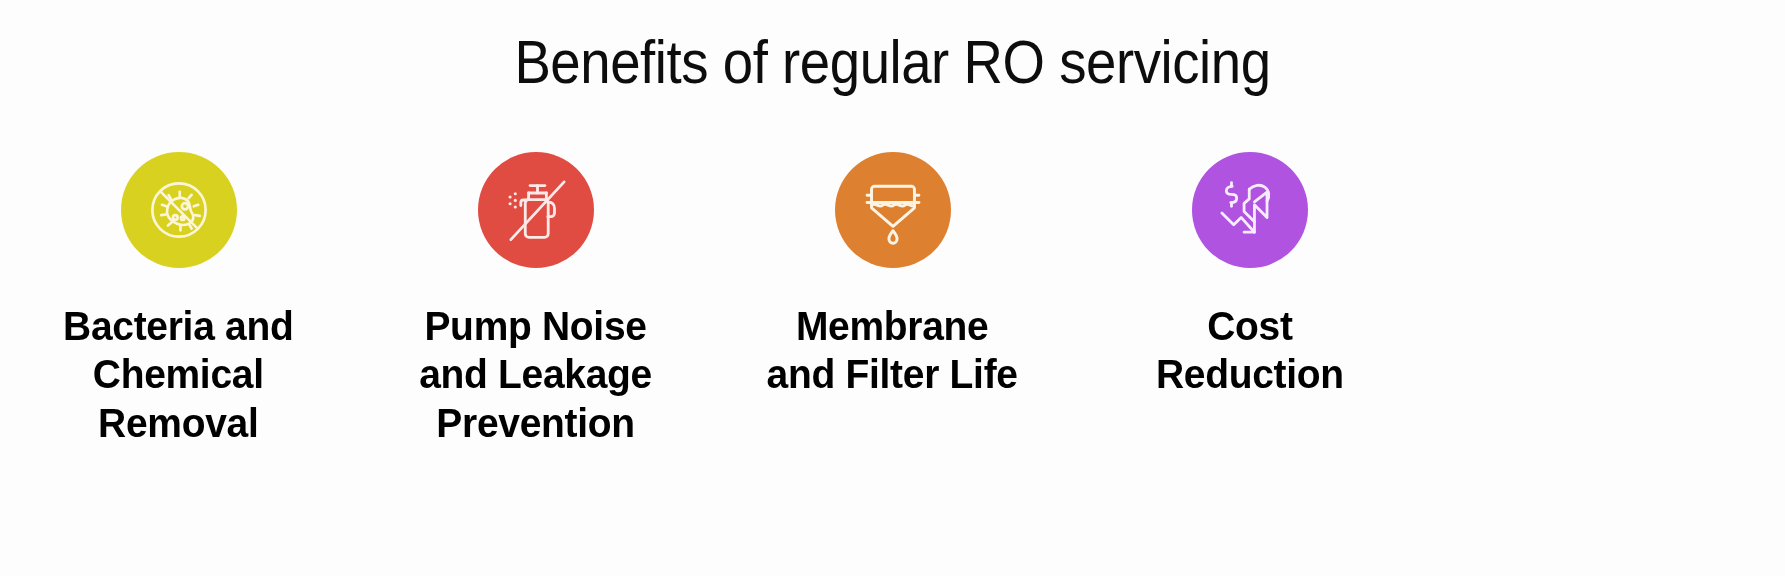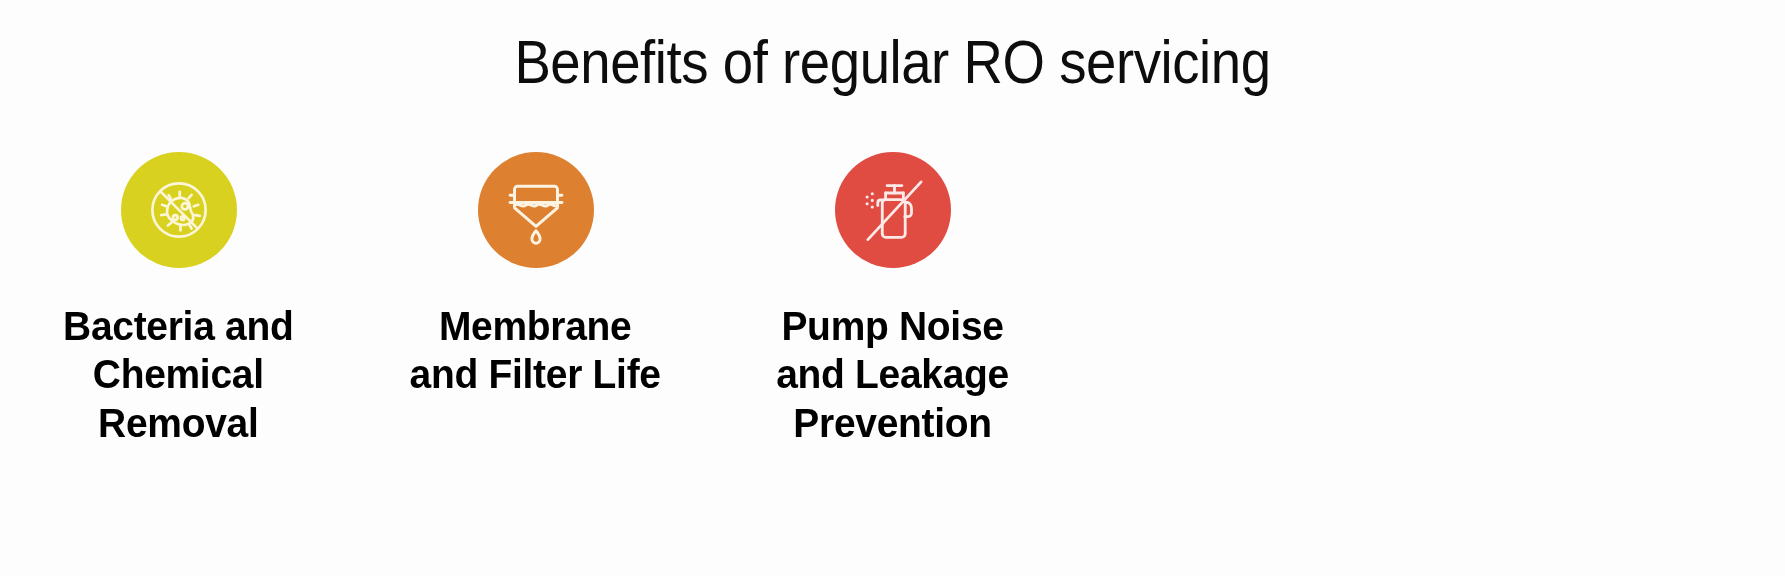--- a/index.html
+++ b/index.html
@@ -112,37 +112,20 @@
             <line x1="33" y1="45" x2="27" y2="43"></line>
           </svg>
         </span>
       </div>
       <div class="card-label" style="color: rgb(0, 0, 0);">Bacteria and
 Chemical
 Removal</div>
     </div>
 
     <div class="card">
-      <div class="icon-circle" style="background:#dd8030;">
-        <span>
-          <svg viewBox="0 0 100 100" fill="none" xmlns="http://www.w3.org/2000/svg" stroke="#fdf3e2" stroke-width="4" stroke-linecap="round" stroke-linejoin="round">
-            <path d="M15 30 L21 30 L21 22 C21 19.8 22.8 18 25 18 L75 18 C77.2 18 79 19.8 79 22 L79 30 L85 30"></path>
-            <path d="M15 40 L85 40"></path>
-            <path d="M21 30 L21 40 M79 30 L79 40"></path>
-            <path d="M21 40 L21 47 L50 72 L79 47 L79 40"></path>
-            <path d="M21 43.5 C26 39 31 48 36 43.5 C41 39 46 48 51 43.5 C56 39 61 48 66 43.5 C71 39 75 47 79 43.5"></path>
-            <path d="M50 78 C45.5 83.5 44.5 86.5 44.5 89 C44.5 92.6 47 95 50 95 C53 95 55.5 92.6 55.5 89 C55.5 86.5 54.5 83.5 50 78 Z"></path>
-          </svg>
-        </span>
-      </div>
-      <div class="card-label" style="color: rgb(0, 0, 0);">Membrane
-and Filter Life</div>
-    </div>
-
-    <div class="card">
       <div class="icon-circle" style="background:#e04b42;">
         <span>
           <svg viewBox="0 0 100 100" fill="none" xmlns="http://www.w3.org/2000/svg" stroke="#fdeae8" stroke-width="3.8" stroke-linecap="round" stroke-linejoin="round">
             <path d="M42 17 L62 17"></path>
             <path d="M52 17 L52 27"></path>
             <path d="M40 27 L64 27"></path>
             <path d="M40 27 L40 33 C40 35 38.5 36.5 36.5 36.5 L33 36.5 C31 36.5 29.5 38 29.5 40 L29.5 44"></path>
             <path d="M64 27 L64 36 C64 38 65.5 39.5 67.5 39.5 C72 39.5 75 43 75 47.5 L75 54 C75 57 72.5 59 70 59 L66 59"></path>
             <path d="M40 36 L62 36 C64.5 36 66.5 38 66.5 40.5 L66.5 82 C66.5 84.8 64.3 87 61.5 87 L40.5 87 C37.7 87 35.5 84.8 35.5 82 L35.5 40.5 C35.5 38 37.5 36 40 36 Z"></path>
             <circle cx="22" cy="28" r="2.1" fill="#fdeae8" stroke="none"></circle>
@@ -152,16 +135,50 @@
             <circle cx="15" cy="41.5" r="2.1" fill="#fdeae8" stroke="none"></circle>
             <line x1="88" y1="12" x2="16" y2="90"></line>
           </svg>
         </span>
       </div>
       <div class="card-label" style="color: rgb(0, 0, 0);">Pump Noise
 and Leakage
 Prevention</div>
     </div>
 
+    <div class="card">
+      <div class="icon-circle" style="background:#dd8030;">
+        <span>
+          <svg viewBox="0 0 100 100" fill="none" xmlns="http://www.w3.org/2000/svg" stroke="#fdf3e2" stroke-width="4" stroke-linecap="round" stroke-linejoin="round">
+            <path d="M15 30 L21 30 L21 22 C21 19.8 22.8 18 25 18 L75 18 C77.2 18 79 19.8 79 22 L79 30 L85 30"></path>
+            <path d="M15 40 L85 40"></path>
+            <path d="M21 30 L21 40 M79 30 L79 40"></path>
+            <path d="M21 40 L21 47 L50 72 L79 47 L79 40"></path>
+            <path d="M21 43.5 C26 39 31 48 36 43.5 C41 39 46 48 51 43.5 C56 39 61 48 66 43.5 C71 39 75 47 79 43.5"></path>
+            <path d="M50 78 C45.5 83.5 44.5 86.5 44.5 89 C44.5 92.6 47 95 50 95 C53 95 55.5 92.6 55.5 89 C55.5 86.5 54.5 83.5 50 78 Z"></path>
+          </svg>
+        </span>
+      </div>
+      <div class="card-label" style="color: rgb(0, 0, 0);">Membrane
+and Filter Life</div>
+    </div>
 
+
+    <div class="card">
+      <div class="icon-circle" style="background:#b053e0;">
+        <span>
+          <svg viewBox="0 0 100 100" fill="none" xmlns="http://www.w3.org/2000/svg" stroke="#f7ecfd" stroke-width="3.8" stroke-linecap="round" stroke-linejoin="round">
+            <path d="M26 18 C21 18 18 20.5 18 24 C18 27.5 21 29 25 29 C29 29 32 30.5 32 34 C32 37.5 29 40 24 40"></path>
+            <line x1="25" y1="13" x2="25" y2="18"></line>
+            <line x1="25" y1="40" x2="25" y2="45"></line>
+            <path d="M49 22 L49 35 L42 41 L42 52 L56 66 L56 43 L73 60 L73 26 L56 39"></path>
+            <path d="M49 22 C55 16 64 15 70 19 C76 23 77 32 73 38"></path>
+            <path d="M12 54 L28 70 L38 60 L56 80"></path>
+            <path d="M56 66 L56 80 L42 80"></path>
+          </svg>
+        </span>
+      </div>
+      <div class="card-label" style="color: rgb(0, 0, 0);">Cost
+Reduction</div>
+    </div>
 
   </div>
 </div>
 
 </body></html>

